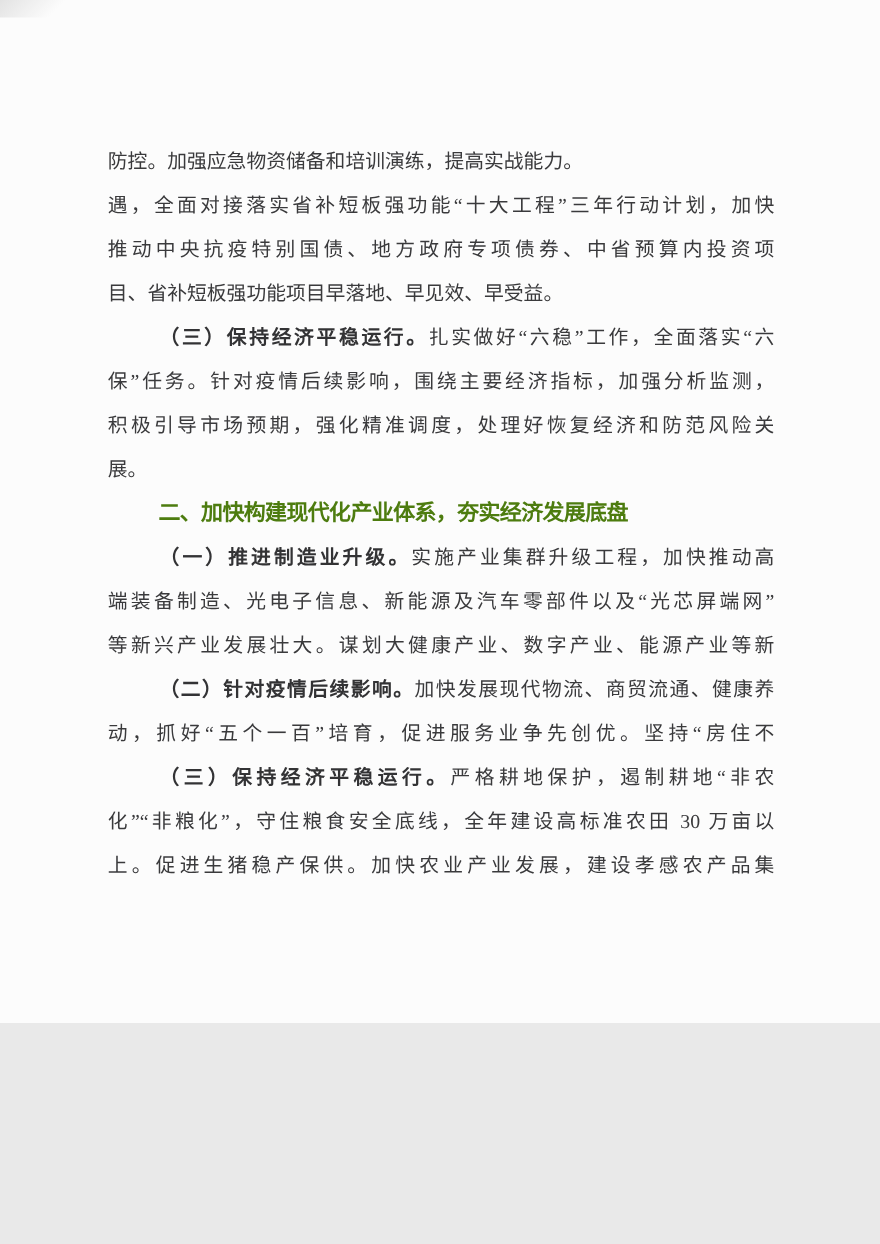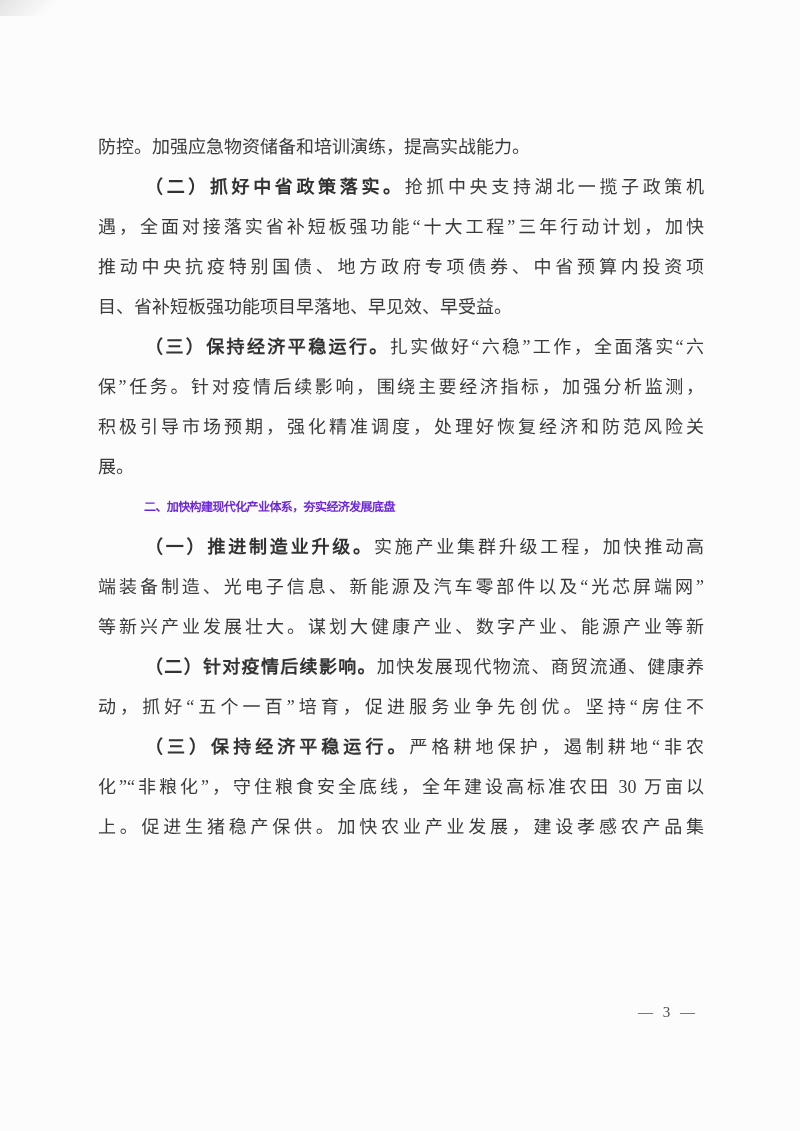--- a/index.html
+++ b/index.html
@@ -3,21 +3,21 @@
 <meta charset="utf-8">
 <style>
   html, body {
     margin: 0;
     padding: 0;
     background: #e9e9e9;
   }
   .page {
     position: relative;
     width: 800px;
-    height: 1131px;
+    height: 930px;
     margin: 0 auto;
     background: #fcfcfc;
     overflow: hidden;
     font-family: "Liberation Serif", serif;
   }
   
   .scan-smudge {
     position: absolute;
     top: 0; left: 0;
     width: 70px; height: 16px;
@@ -47,23 +47,23 @@
   .line.first {
     text-indent: 47px;
   }
   .line .lead {
     font-weight: 700;
     color: #333335;
   }
   .line.heading {
     font-family: "Liberation Sans", sans-serif;
     font-weight: 700;
-    font-size: 12px;
+    font-size: 20px;
     letter-spacing: -0.6px;
-    color: #6d28d9;
+    color: #4d7c0f;
     text-indent: 46px;
   }
   .page-number {
     position: absolute;
     top: 1000px;
     left: 622px;
     width: 92px;
     height: 24px;
     line-height: 24px;
     font-size: 15px;
@@ -75,21 +75,20 @@
 </style>
 </head>
 <body>
 
 <div class="page">
   <div class="scan-smudge"></div>
 
   <div class="text-block">
 
   <div class="line cont"><span>防控。加强应急物资储备和培训演练，提高实战能力。</span></div>
-      <div class="line first just"><span class="lead">（二）抓好中省政策落实。</span><span>抢抓中央支持湖北一揽子政策机</span></div>
       <div class="line cont just"><span>遇，全面对接落实省补短板强功能“十大工程”三年行动计划，加快</span></div>
       <div class="line cont just"><span>推动中央抗疫特别国债、地方政府专项债券、中省预算内投资项</span></div>
       <div class="line cont"><span>目、省补短板强功能项目早落地、早见效、早受益。</span></div>
       <div class="line first just"><span class="lead">（三）保持经济平稳运行。</span><span>扎实做好“六稳”工作，全面落实“六</span></div>
       <div class="line cont just"><span>保”任务。针对疫情后续影响，围绕主要经济指标，加强分析监测，</span></div>
       <div class="line cont just"><span>积极引导市场预期，强化精准调度，处理好恢复经济和防范风险关</span></div>
       <div class="line cont"><span>展。</span></div>
       <div class="line heading"><span>二、加快构建现代化产业体系，夯实经济发展底盘</span></div>
       <div class="line first just"><span class="lead">（一）推进制造业升级。</span><span>实施产业集群升级工程，加快推动高</span></div>
       <div class="line cont just"><span>端装备制造、光电子信息、新能源及汽车零部件以及“光芯屏端网”</span></div>

